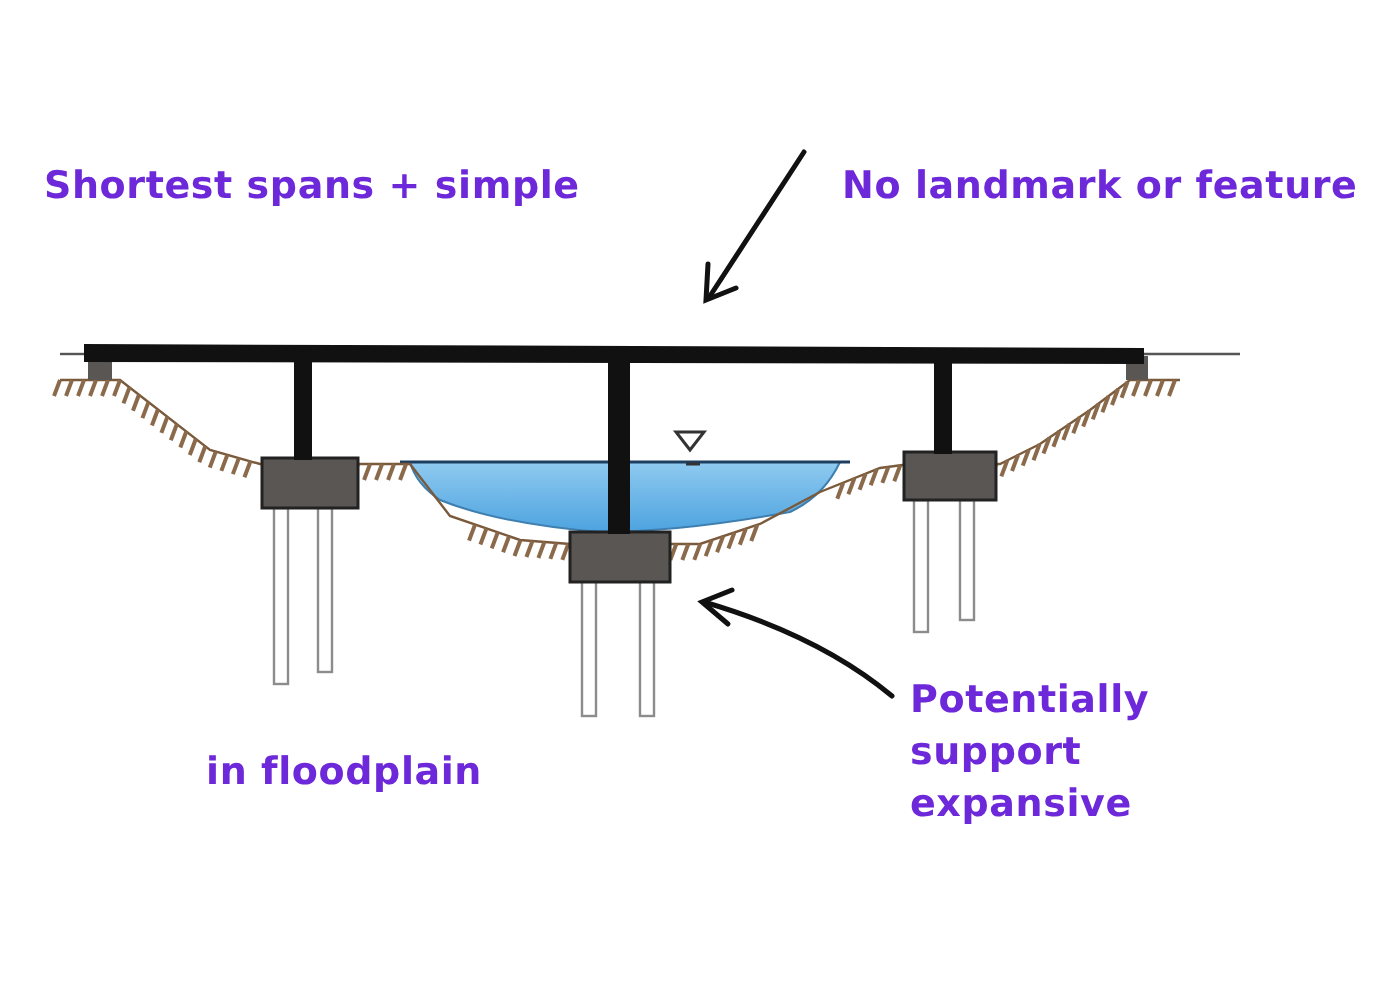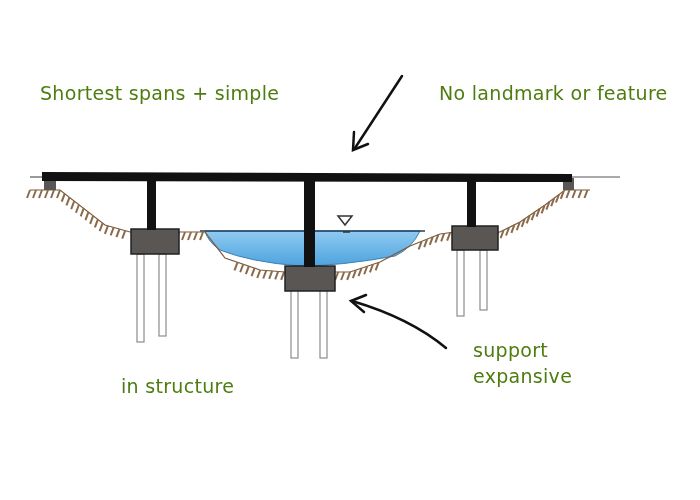--- a/index.html
+++ b/index.html
@@ -1,17 +1,17 @@
 <!DOCTYPE html>
 <html><head>
   <meta charset="utf-8">
   <style>
     html, body { margin: 0; padding: 0; background: #ffffff; }
     body { width: 700px; height: 500px; position: relative; overflow: hidden; font-family: "DejaVu Sans", sans-serif; }
-    .label { position: absolute; color: #4d7c0f; font-size: 19px; line-height: 26px; font-weight: 400; letter-spacing: 0.3px; white-space: nowrap; margin-left: 18px; }
+    .label { position: absolute; color: #6d28d9; font-size: 19px; line-height: 26px; font-weight: 700; letter-spacing: 0.3px; white-space: nowrap; }
     #lbl-tl { left: 22px; top: 80px; }
     #lbl-tr { left: 421px; top: 80px; }
     #lbl-bl { left: 103px; top: 373px; }
     #lbl-br { left: 455px; top: 337px; }
     svg.diagram { position: absolute; left: 0; top: 0; }
   </style>
 </head>
 <body>
 
 <svg class="diagram" width="700" height="500" viewBox="0 0 700 500">
@@ -148,18 +148,19 @@
   </g>
 </svg>
 
 <div class="label" id="lbl-tl">
   <div>Shortest spans + simple</div>
 </div>
 <div class="label" id="lbl-tr">
   <div>No landmark or feature</div>
 </div>
 <div class="label" id="lbl-bl">
-  <div>in structure</div>
+  <div>in floodplain</div>
 </div>
 <div class="label" id="lbl-br">
+  <div>Potentially</div>
   <div>support</div>
   <div>expansive</div>
 </div>
 
 </body></html>

